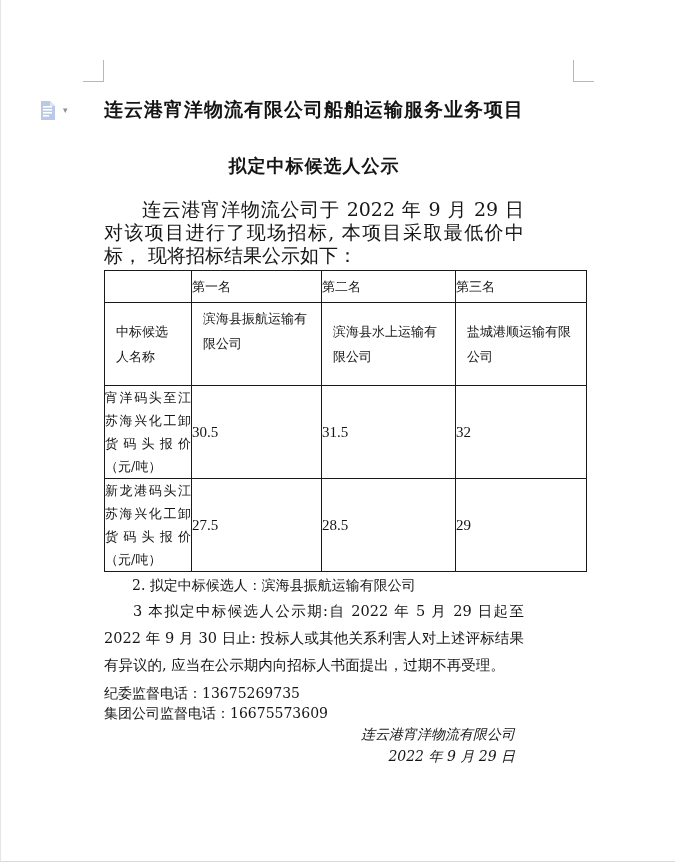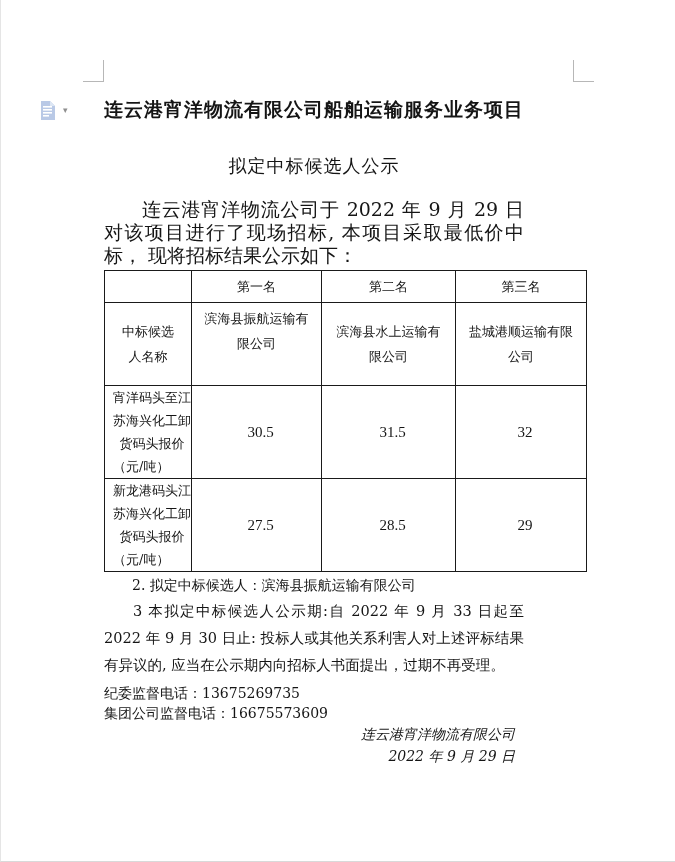--- a/index.html
+++ b/index.html
@@ -12,29 +12,29 @@
   
   .mark { position:absolute; width:20px; height:21px; }
   .mark.tl { left:82px; top:60px; border-right:1px solid #b7b7b7; border-bottom:1px solid #b7b7b7; }
   .mark.tr { left:572px; top:60px; border-left:1px solid #b7b7b7; border-bottom:1px solid #b7b7b7; }
   
   .paste { position:absolute; left:39px; top:101px; display:flex; align-items:center; gap:7px; cursor:pointer; }
   .paste .caret { color:#8f8f8f; font-size:9px; line-height:9px; font-family:"DejaVu Sans",sans-serif; }
   
   .content { position:absolute; left:103px; top:96px; width:420px; }
   .title   { margin:0; font-size:19px; line-height:26px; font-weight:bold; text-align:center; letter-spacing:1px; }
-  .subtitle{ margin:32px 0 0; font-size:18px; line-height:24px; font-weight:normal; text-align:center; letter-spacing:1px; }
+  .subtitle{ margin:32px 0 0; font-size:18px; line-height:24px; font-weight:bold; text-align:center; letter-spacing:1px; }
   .intro   { margin:20px 0 0; font-size:19px; line-height:23px; text-indent:2em; text-align:justify; }
   .s1      { margin:7px 0 0; font-size:14px; line-height:17px; text-indent:2em; }
   table.bids { border-collapse:collapse; table-layout:fixed; width:482px; margin-top:3px; font-size:13px; }
-  table.bids td { border:1px solid #1a1a1a; padding:0; text-align:center; vertical-align:middle; overflow:hidden; }
+  table.bids td { border:1px solid #1a1a1a; padding:0; vertical-align:middle; overflow:hidden; }
   tr.rhead td   { height:31px; }
   tr.rnames td  { height:79px; line-height:25px; padding:0 11px; }
   tr.rnames td.topalign { vertical-align:top; padding-top:3px; }
-  tr.rprice td  { height:91px;padding-left:8px; }
+  tr.rprice td  { height:91px; }
   td.rlabel { text-align:justify; text-align-last:left; vertical-align:top; padding:5px 7px 0 8px; line-height:23px; }
   td.hlabel { line-height:25px; padding:0 10px; }
   td.num { font-family:Liberation Serif, serif; font-size:15px;margin-top:32px; }
   .s2 { margin:4px 0 0; font-size:14px; line-height:18px; text-indent:2em; }
   .s3 { margin:4px 0 0; font-size:14.5px; line-height:27px; text-indent:2em; text-align:justify; }
   .phone { margin:0; font-size:14px; line-height:20px; }
   .phone.first { margin-top:4px; }
   .sig { text-align:right; padding-right:9px; font-size:14px; }
   .sig p { margin:0; line-height:22px;font-style:italic; }
 </style>
@@ -96,21 +96,21 @@
         <tr class="rprice">
           <td class="rlabel">新龙港码头江苏海兴化工卸货码头报价（元/吨）</td>
           <td class="num">27.5</td>
           <td class="num">28.5</td>
           <td class="num">29</td>
         </tr>
       </tbody>
     </table>
 
     <p class="s2">2. 拟定中标候选人：滨海县振航运输有限公司</p>
-    <p class="s3">3 本拟定中标候选人公示期:自 2022 年 9 月 33 日起至 2022 年 9 月 30 日止: 投标人或其他关系利害人对上述评标结果有异议的, 应当在公示期内向招标人书面提出，过期不再受理。</p>
+    <p class="s3">3 本拟定中标候选人公示期:自 2022 年 5 月 29 日起至 2022 年 9 月 30 日止: 投标人或其他关系利害人对上述评标结果有异议的, 应当在公示期内向招标人书面提出，过期不再受理。</p>
 
     <p class="phone first">纪委监督电话：13675269735</p>
     <p class="phone">集团公司监督电话：16675573609</p>
 
     <div class="sig">
       <p>连云港宵洋物流有限公司</p>
       <p>2022 年 9 月 29 日</p>
     </div>
 
   </div>

